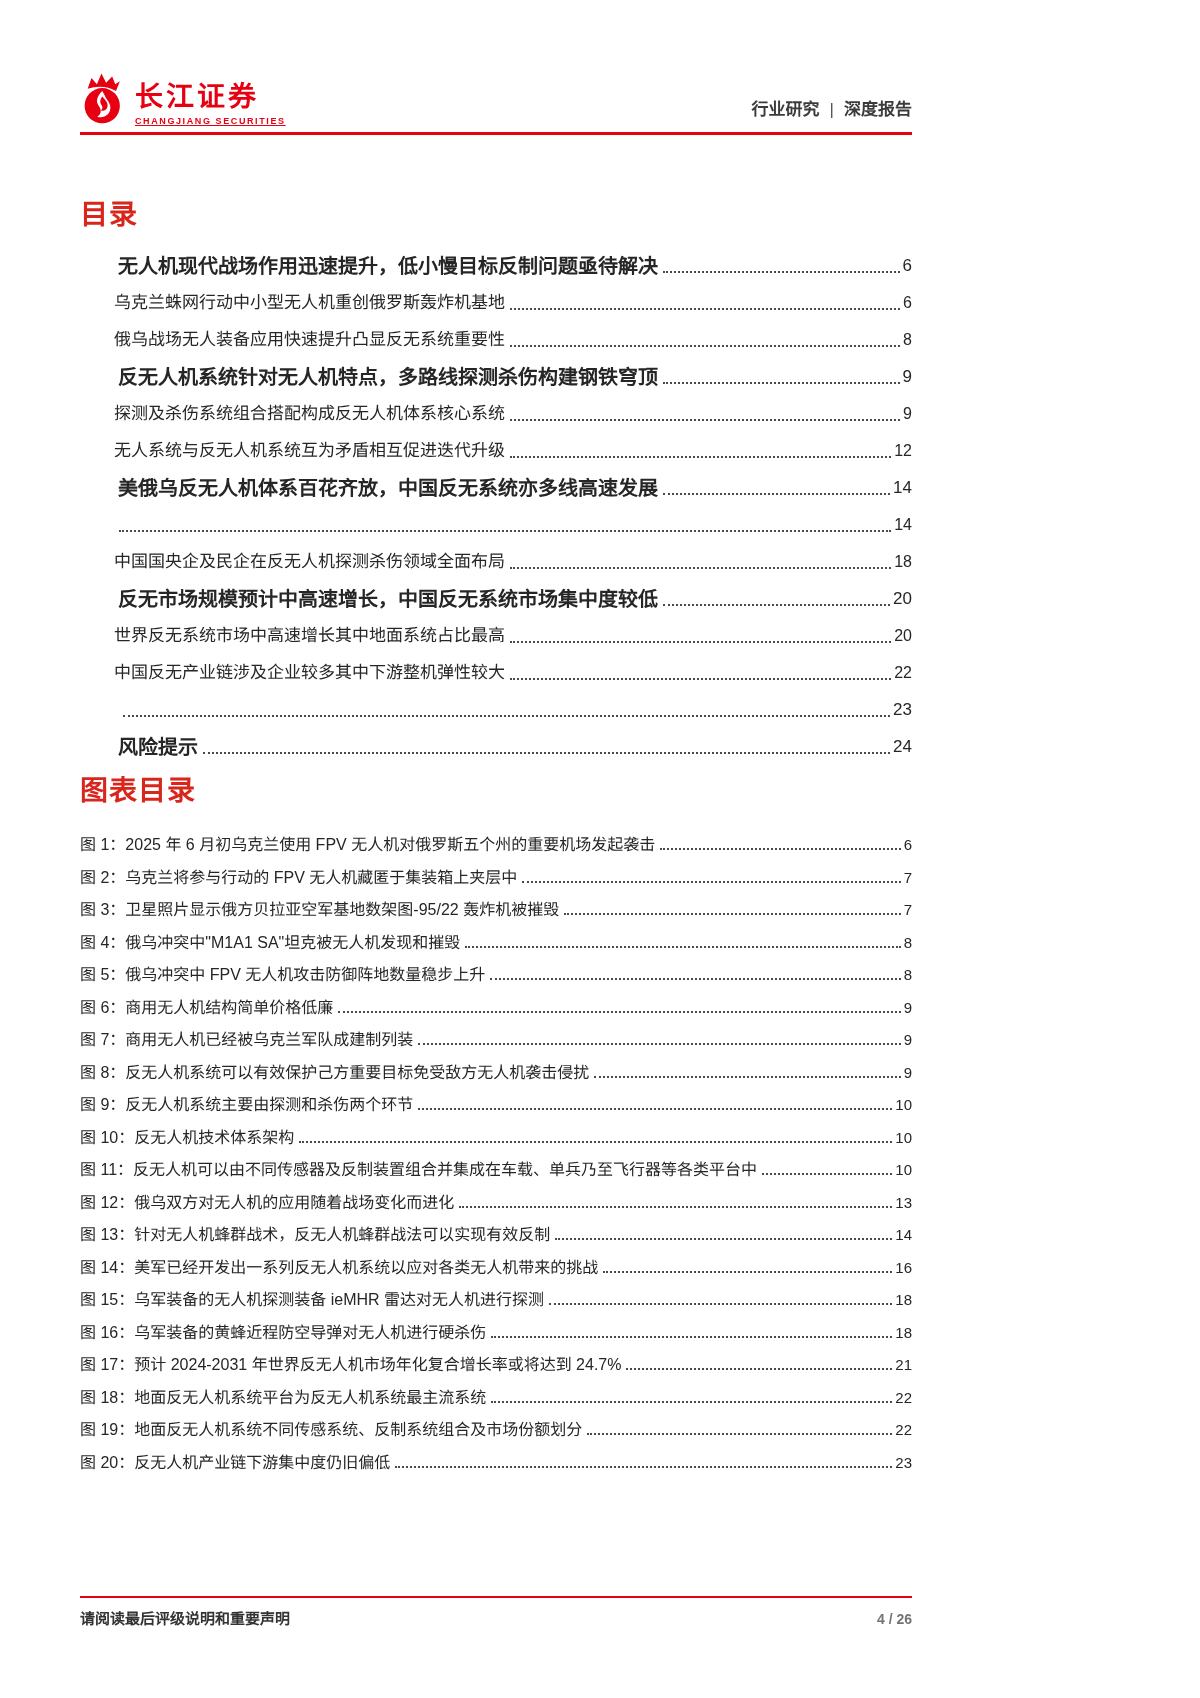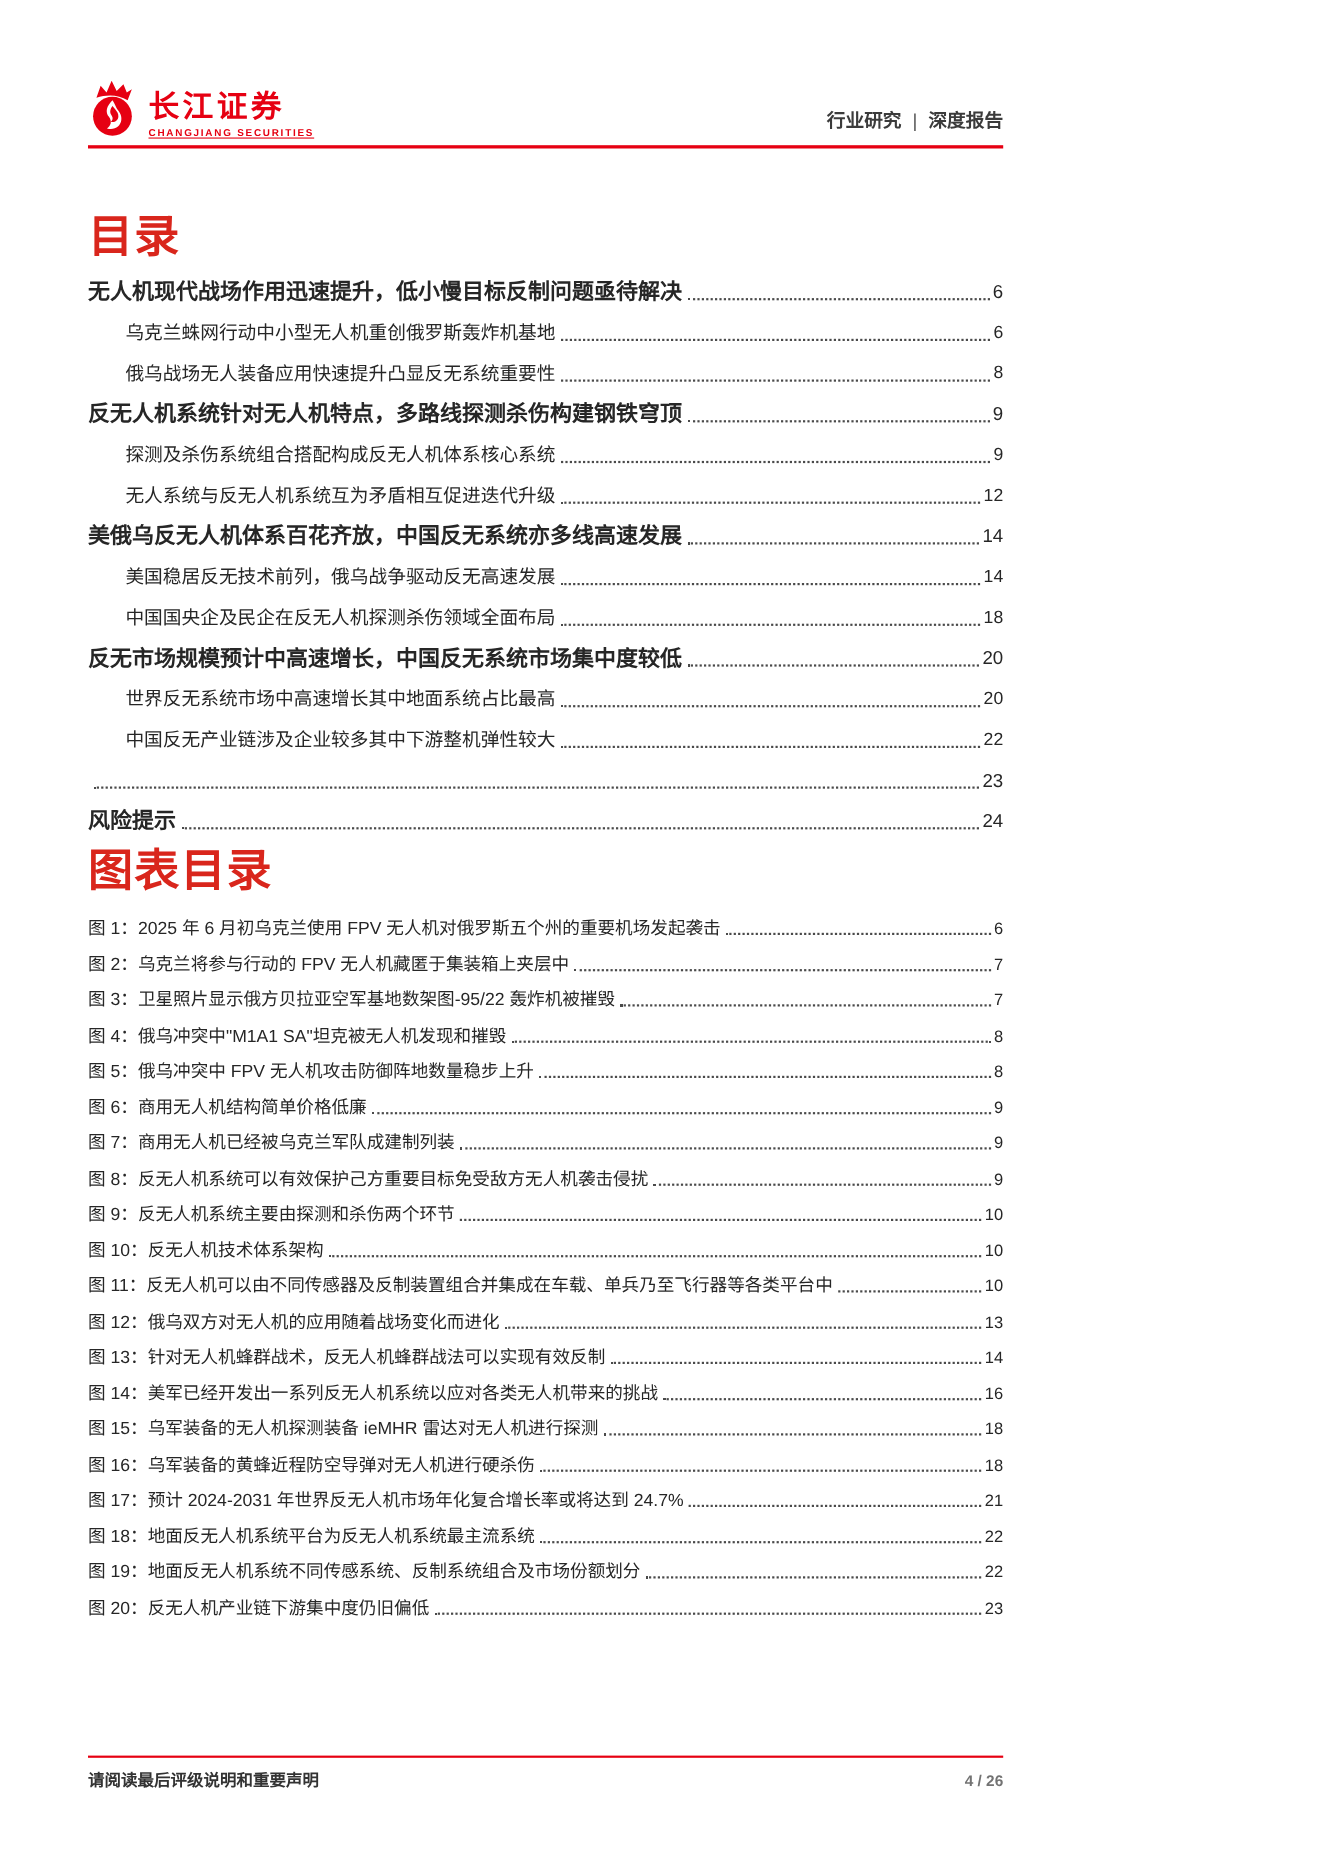--- a/index.html
+++ b/index.html
@@ -40,37 +40,37 @@
   }
   .hdr-right .sep{margin:0 10px;font-weight:400;color:#555;}
   .hdr-rule{
     margin:6px 80px 0 80px;
     border-top:3px solid var(--brand-red);
   }
   
   .content{padding:0 80px;}
   .sec-title{
     margin:0;
-    font-size:41px;line-height:36px;font-weight:700;
+    font-size:28px;line-height:36px;font-weight:700;
     color:var(--heading-red);letter-spacing:1px;
   }
   .toc-sec{margin-top:62px;}
   .toc-list{margin-top:22px;}
   .fig-sec{}
   .fig-list{margin-top:26px;}
   .row{display:flex;align-items:flex-end;}
   .row .lbl{white-space:nowrap;}
   .row .leader{
     flex:1;min-width:14px;
     border-bottom:2px dotted var(--dot-gray);
     margin:0 3px 4px 5px;
   }
   .row .pg{white-space:nowrap;font-weight:400;}
   .toc-list .row{line-height:22px;margin-bottom:15px;}
-  .toc-list .lvl1{font-size:20px;font-weight:700;}
+  .toc-list .lvl1{font-size:20px;font-weight:700;margin-left:38px;}
   .toc-list .lvl1 .pg{font-size:17px;}
   .toc-list .lvl2{font-size:17px;font-weight:400;padding-left:34px;}
   .toc-list .lvl2 .pg{font-size:16px;}
   .fig-list .row{line-height:19px;margin-bottom:13.5px;font-size:16px;}
   .fig-list .row .pg{font-size:15px;}
   
   .ftr{position:absolute;left:80px;right:80px;top:1596px;}
   .ftr-rule{border-top:2.5px solid var(--brand-red);}
   .ftr-row{
     display:flex;justify-content:space-between;align-items:baseline;
@@ -138,21 +138,20 @@
             <span class="lbl">无人系统与反无人机系统互为矛盾相互促进迭代升级</span>
             <span class="leader"></span>
             <span class="pg">12</span>
           </div>
           <div class="row lvl1">
             <span class="lbl">美俄乌反无人机体系百花齐放，中国反无系统亦多线高速发展</span>
             <span class="leader"></span>
             <span class="pg">14</span>
           </div>
           <div class="row lvl2">
-            <span class="lbl">美国稳居反无技术前列，俄乌战争驱动反无高速发展</span>
             <span class="leader"></span>
             <span class="pg">14</span>
           </div>
           <div class="row lvl2">
             <span class="lbl">中国国央企及民企在反无人机探测杀伤领域全面布局</span>
             <span class="leader"></span>
             <span class="pg">18</span>
           </div>
           <div class="row lvl1">
             <span class="lbl">反无市场规模预计中高速增长，中国反无系统市场集中度较低</span>

